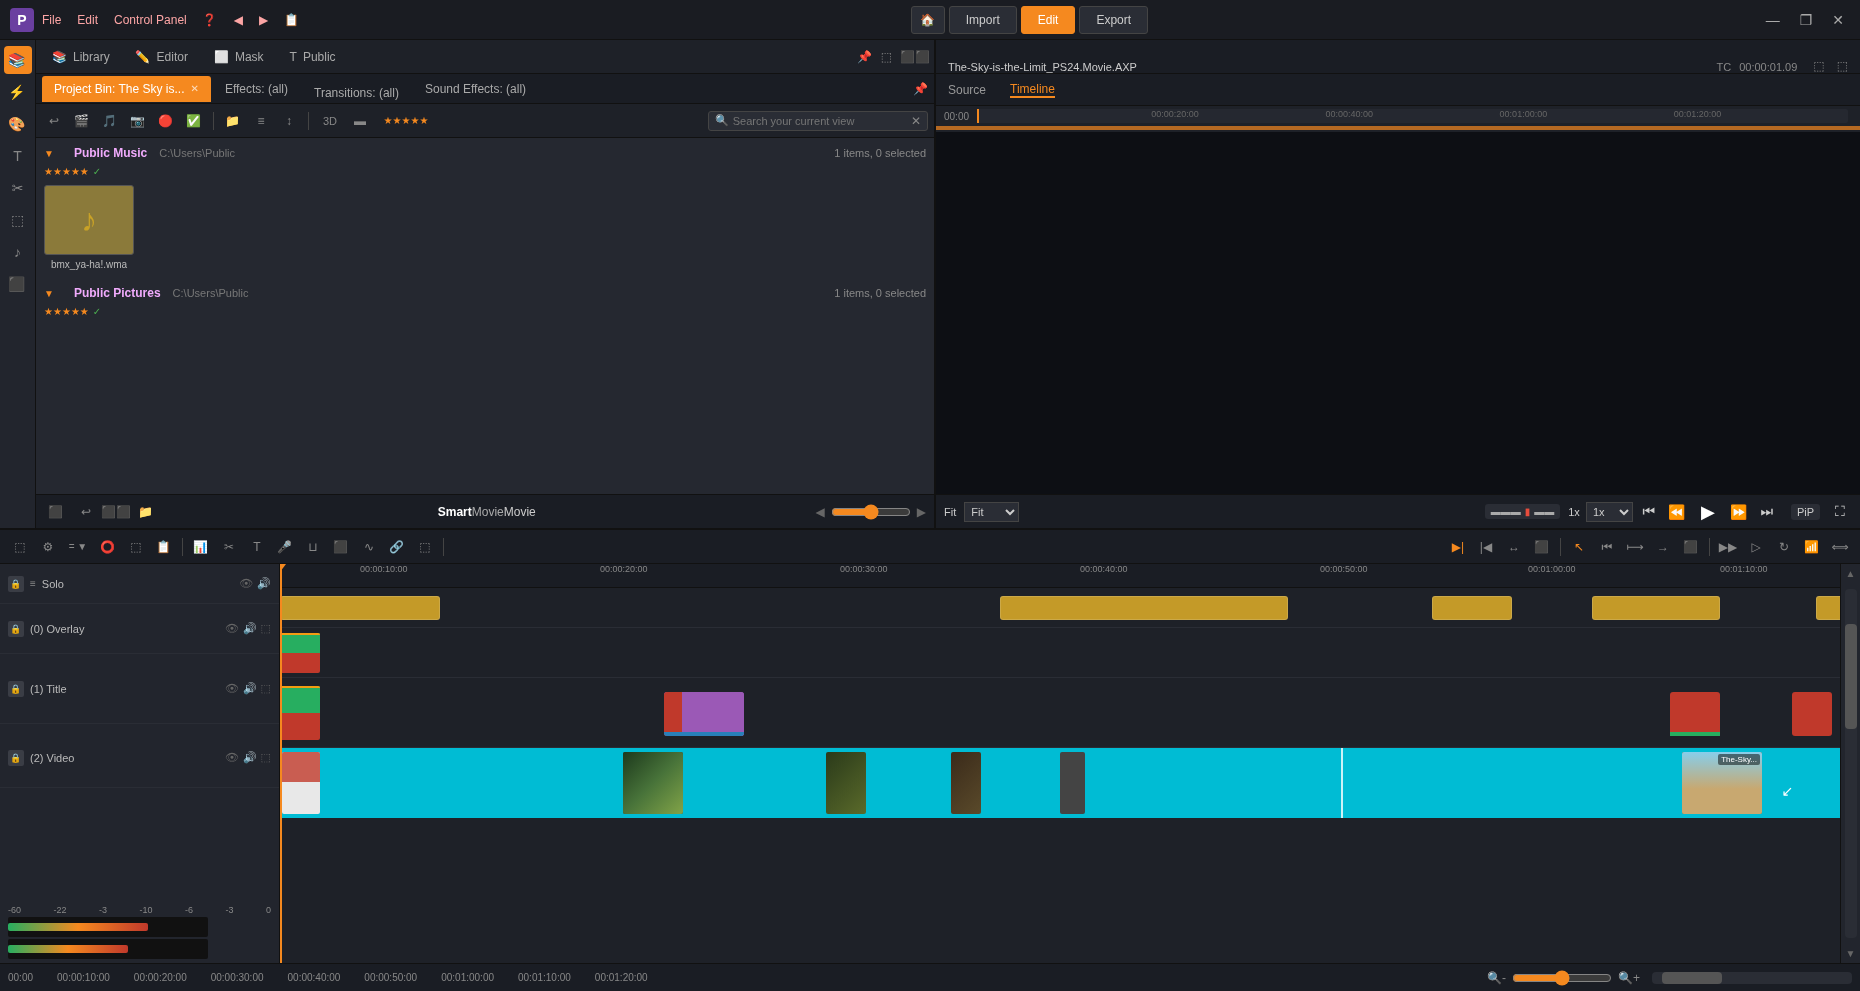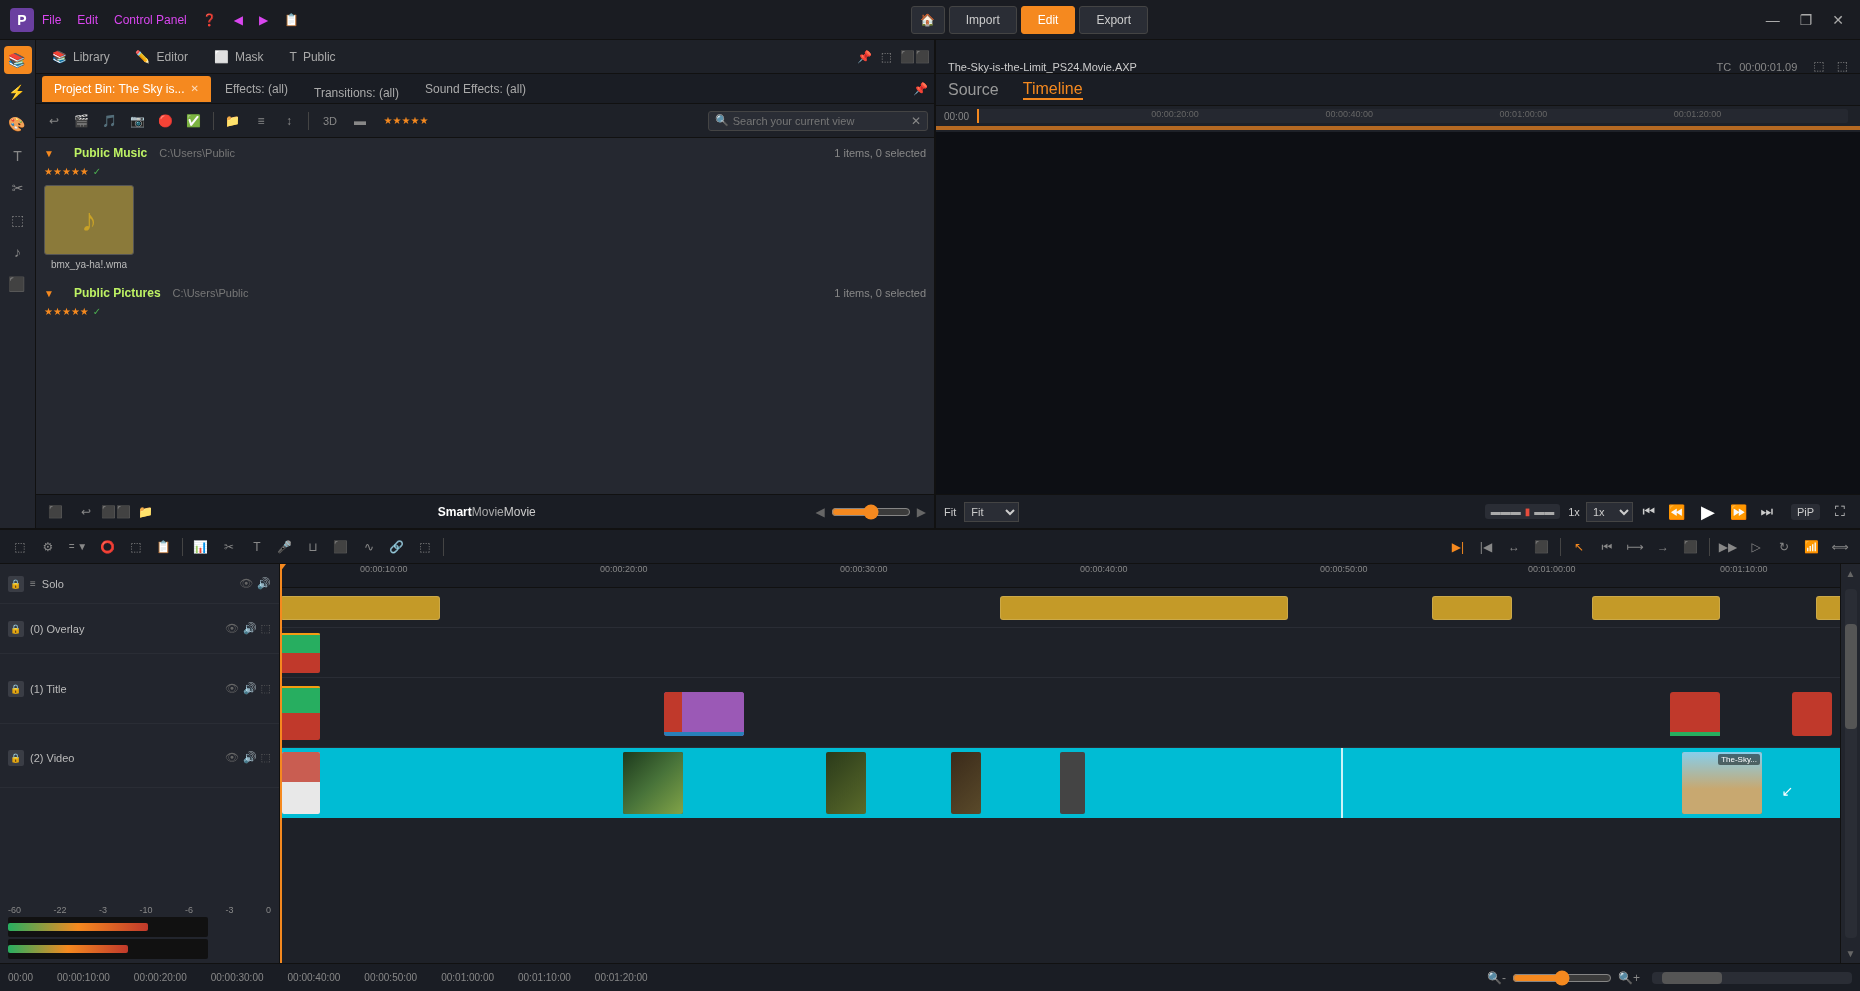--- a/index.html
+++ b/index.html
@@ -15,21 +15,21 @@
       gap: 8px;
       border-bottom: 1px solid #111;
     }
     .title-bar-logo {
       width: 24px; height: 24px;
       background: #6a3fa0;
       border-radius: 4px;
       display: flex; align-items: center; justify-content: center;
       color: #fff; font-weight: bold; font-size: 14px;
     }
-    .title-bar-menu { display: flex; gap: 16px; color: #d946ef; font-size: 12px; }
+    .title-bar-menu { display: flex; gap: 16px; color: #fca5a5; font-size: 12px; }
     .title-bar-menu span { cursor: pointer; }
     .title-bar-spacer { flex: 1; }
     .title-bar-nav { display: flex; gap: 4px; align-items: center; }
     .title-bar-nav button {
       background: #2a2d35;
       border: 1px solid #444;
       color: #ccc;
       padding: 4px 16px;
       border-radius: 3px;
       cursor: pointer;
@@ -183,21 +183,21 @@
     .library-content::-webkit-scrollbar-track { background: #1e2128; }
     .library-content::-webkit-scrollbar-thumb { background: #444; border-radius: 4px; }
 
     .bin-section { margin-bottom: 16px; }
     .bin-header {
       display: flex;
       align-items: center;
       margin-bottom: 6px;
     }
     .bin-arrow { color: #f5891f; margin-right: 4px; font-size: 10px; }
-    .bin-title { color: #bef264; font-weight: bold; font-size: 12px; padding-left: 16px; }
+    .bin-title { color: #f0abfc; font-weight: bold; font-size: 12px; padding-left: 16px; }
     .bin-path { color: #777; margin-left: 12px; font-size: 11px; }
     .bin-count { margin-left: auto; color: #888; font-size: 11px; }
     .bin-stars { display: flex; align-items: center; gap: 4px; margin-bottom: 8px; color: #f5891f; font-size: 10px; }
     .bin-checkmark { color: #4caf50; }
 
     .media-items { display: flex; flex-wrap: wrap; gap: 8px; }
     .media-item {
       display: flex; flex-direction: column; align-items: center;
       cursor: pointer;
     }
@@ -246,21 +246,21 @@
     .preview-filename { color: #ccc; font-size: 11px; flex: 1; }
     .preview-tc { color: #888; font-size: 11px; }
     .preview-tabs {
       display: flex;
       gap: 24px;
       align-items: center;
       padding: 0 12px;
       height: 32px;
       border-bottom: 1px solid #111;
     }
-    .preview-tab { color: #999; cursor: pointer; font-size: 16px; text-align: center; }
+    .preview-tab { color: #999; cursor: pointer; font-size: 12px; text-align: center; }
     .preview-tab.active { color: #f5891f; border-bottom: 2px solid #f5891f; }
     .preview-viewport {
       flex: 1;
       background: #0d0f14;
       display: flex;
       align-items: center;
       justify-content: center;
     }
     .preview-controls {
       height: 34px;

